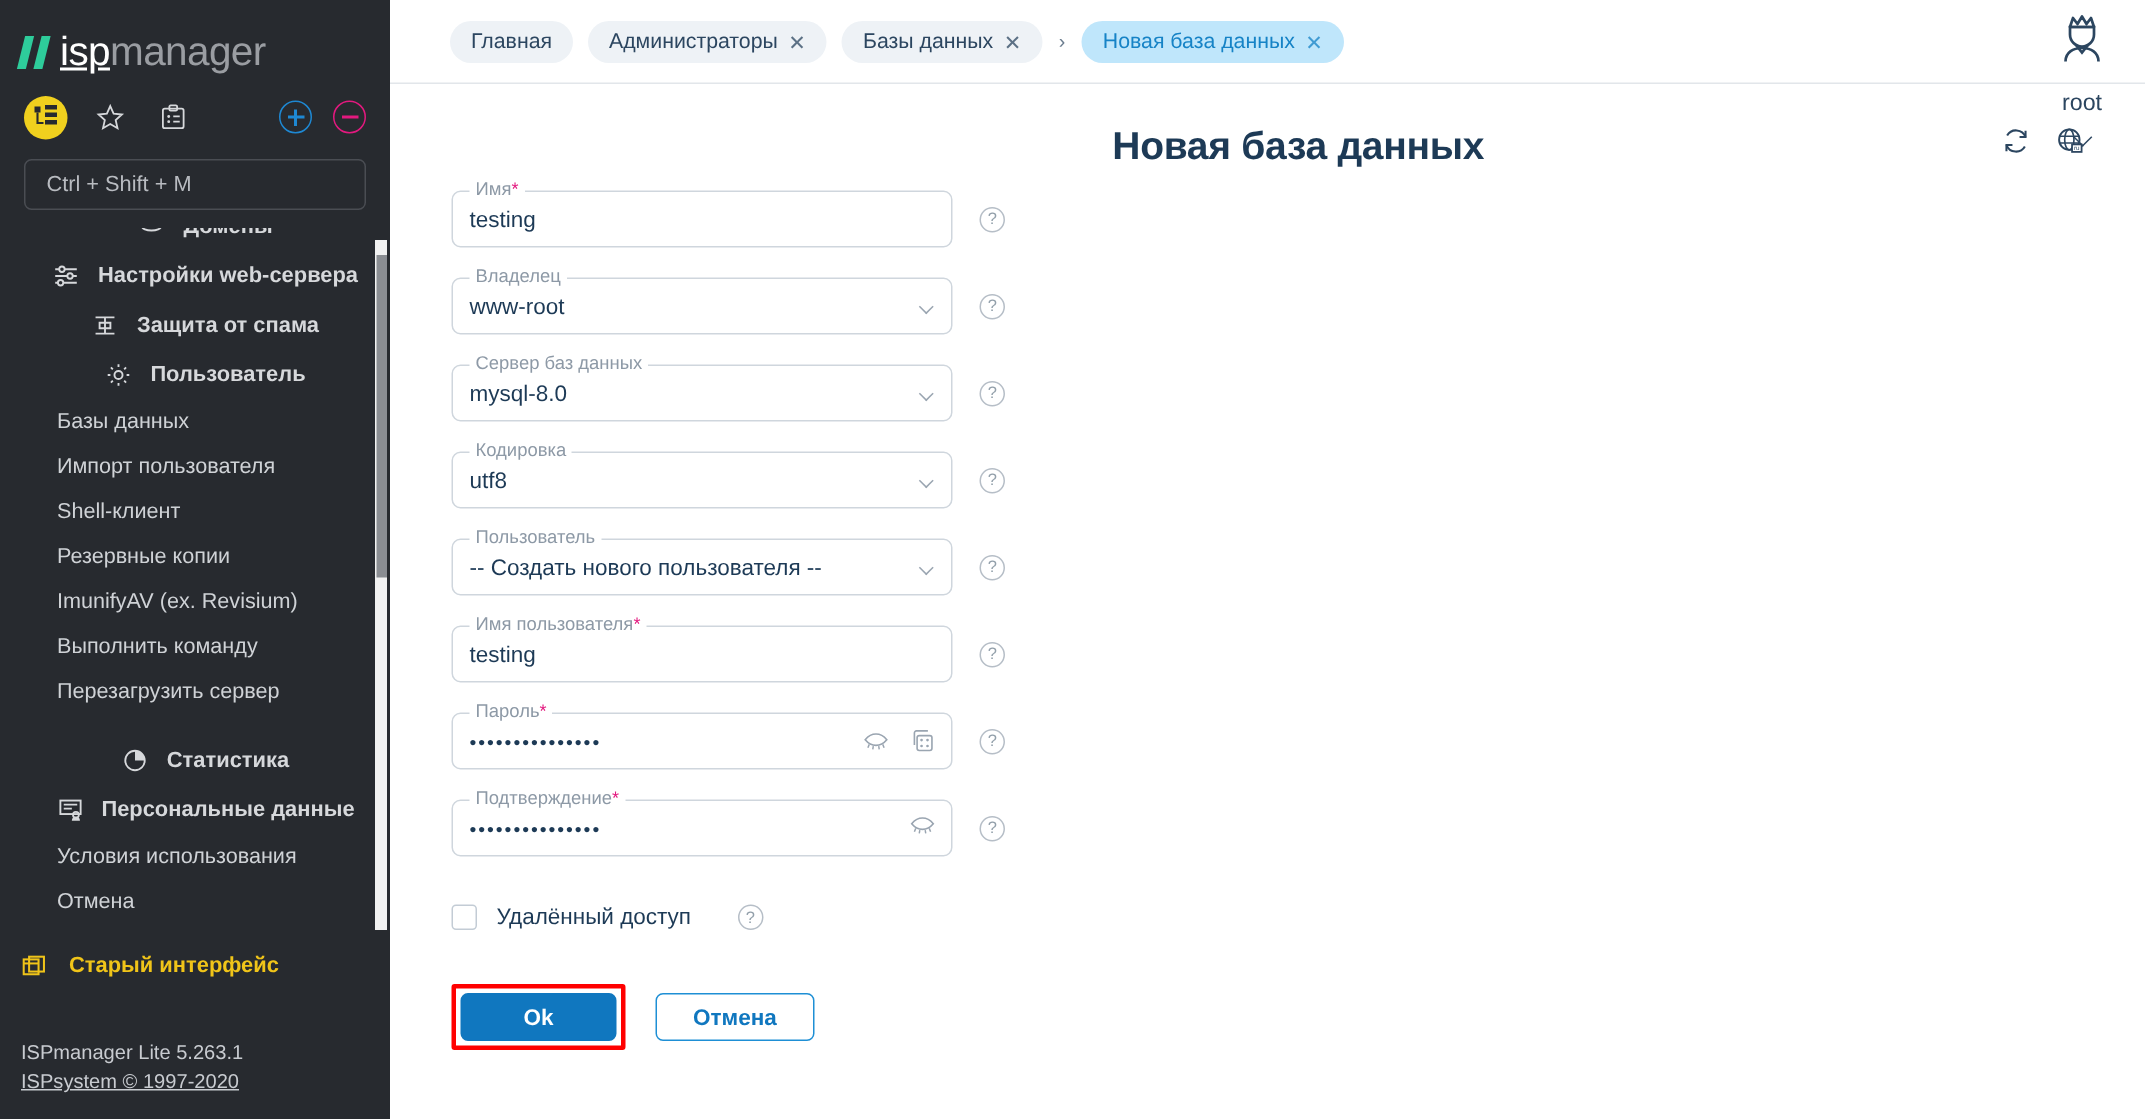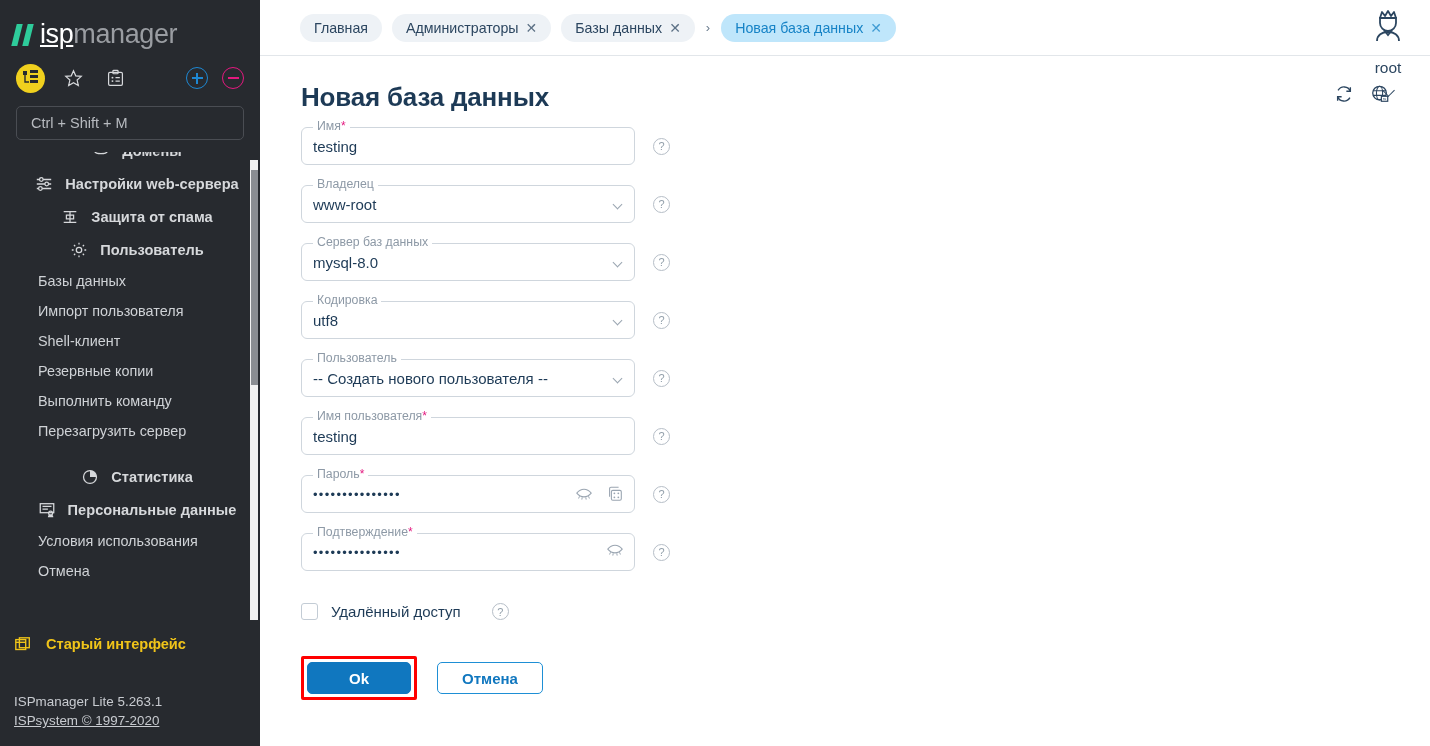--- a/index.html
+++ b/index.html
@@ -113,21 +113,21 @@
   }
   .old-iface .lbl { color: #f0c419; font-size: 14.6px; font-weight: bold; margin-left: 14px; }
 
   .footer-ver {
     position: absolute; left: 14px; bottom: 16px;
     color: #c8cbd0; font-size: 13.4px; line-height: 19px;
   }
   .footer-ver a { color: #c8cbd0; text-decoration: underline; }
 
   
-  .main { flex: 1; position: relative; background: #ffffff; height: 635px; }
+  .main { flex: 1; position: relative; background: #ffffff; height: 635px; text-align: center; }
 
   .topbar {
     height: 56px; border-bottom: 1px solid #e2e6ea;
     display: flex; align-items: center; padding: 0 14px 0 40px;
     position: relative;
   }
   .crumbs { display: flex; align-items: center; gap: 10px; }
   .crumb {
     background: #eef2f6; color: #2c4660;
     border-radius: 16px; height: 28px;
@@ -299,20 +299,23 @@
             <span>Базы данных</span>
           </div>
         <div class="m-sub">
             <span>Импорт пользователя</span>
           </div>
         <div class="m-sub">
             <span>Shell-клиент</span>
           </div>
         <div class="m-sub">
             <span>Резервные копии</span>
+          </div>
+        <div class="m-sub">
+            <span>ImunifyAV (ex. Revisium)</span>
           </div>
         <div class="m-sub">
             <span>Выполнить команду</span>
           </div>
         <div class="m-sub">
             <span>Перезагрузить сервер</span>
           </div>
 
         <div class="m-gap"></div>
 

